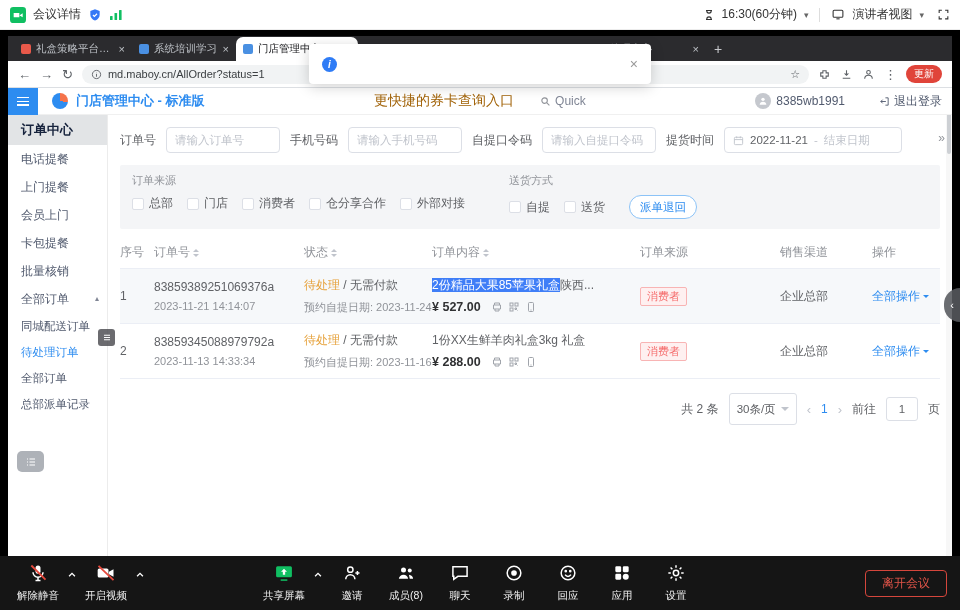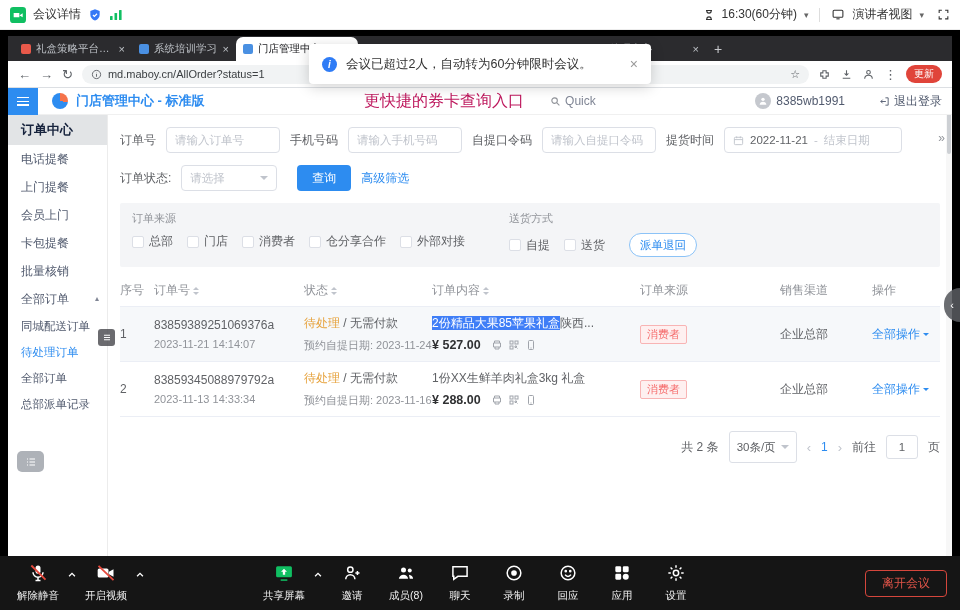--- a/index.html
+++ b/index.html
@@ -34,21 +34,21 @@
 .chip{background:#e0443a;color:#fff;font-size:10px;border-radius:9px;padding:2px 8px;white-space:nowrap;border:none;font-family:inherit}
 
 
 .page{position:absolute;top:52px;left:0;right:0;bottom:0;background:#fff;overflow:hidden}
 .appbar{position:absolute;top:0;left:0;right:0;height:27px;display:flex;align-items:center;gap:8px;background:#fff;border-bottom:1px solid #f0f0f0;z-index:2}
 .burger{width:30px;height:27px;background:#2d8cf0;display:flex;align-items:center;justify-content:center;flex:none}
 .burger i{display:block;width:12px;height:9px;background:linear-gradient(#fff 0 1.5px,transparent 1.5px 3.8px,#fff 3.8px 5.3px,transparent 5.3px 7.5px,#fff 7.5px 9px)}
 .logo{width:16px;height:16px;border-radius:50%;background:conic-gradient(#f5734b 0 28%,#2d8cf0 28% 100%);margin-left:6px;flex:none}
 .brand{font-size:13px;font-weight:bold;color:#2d8cf0;white-space:nowrap}
 .spacer{flex:1}
-.quicklink{font-size:16px;color:#be185d;white-space:nowrap}
+.quicklink{font-size:14px;color:#a16207;white-space:nowrap}
 .quick{display:flex;align-items:center;gap:4px;font-size:12px;color:#808695;margin-left:18px}
 .user{display:flex;align-items:center;gap:5px;font-size:12px;color:#515a6e}
 .avatar{width:16px;height:16px;border-radius:50%;background:#c5c8ce;display:flex;align-items:center;justify-content:center}
 .logout{display:flex;align-items:center;gap:4px;font-size:12px;color:#515a6e;margin:0 10px 0 26px;white-space:nowrap}
 
 .sidebar{position:absolute;top:27px;left:0;bottom:0;width:100px;background:#fff;border-right:1px solid #ececec}
 .sec{height:30px;line-height:30px;background:#e2e4e6;color:#17233d;font-size:13px;font-weight:bold;padding-left:13px}
 .sitem{height:28px;line-height:28px;font-size:12px;color:#515a6e;padding-left:13px;white-space:nowrap}
 .sgroup{height:28px;line-height:28px;font-size:12px;color:#515a6e;padding:0 8px 0 13px;display:flex;justify-content:space-between;align-items:center}
 .gcaret{font-size:8px;color:#808695}
@@ -325,29 +325,20 @@
                   <rect x="3" y="5" width="18" height="16" rx="2"></rect>
                   <path d="M3 10h18M8 3v4M16 3v4"></path>
                 </svg>
             </span>
             <span>2022-11-21</span>
             <span class="ph">-</span>
             <span class="ph">结束日期</span>
           </div>
         </div>
 
-        <div class="frow">
-          <span class="flabel">订单状态:</span>
-          <div class="selbox">
-            <span>请选择</span>
-            <span class="tri"></span>
-          </div>
-          <button class="btn-primary" style="margin-left:10px">查询</button>
-          <a class="linkblue">高级筛选</a>
-        </div>
 
         <div class="fpanel">
           <div class="fgroup">
             <div class="glabel">订单来源</div>
             <div class="cbrow">
               <label class="cb">
                   <span class="cbbox"></span>
                   <span>总部</span>
                 </label>
               <label class="cb">
@@ -513,21 +504,20 @@
 
       <div class="pagescroll">
           <div class="pagethumb"></div>
         </div>
     </div>
   </div>
 </div>
 
 <div class="toast">
   <span class="info">i</span>
-  <span class="ttext">会议已超过2人，自动转为60分钟限时会议。</span>
   <span class="toastclose">×</span>
 </div>
 
 <div class="edgehandle">
     <span>‹</span>
   </div>
 
 <footer class="mbar">
   <div class="mleft">
     <button class="tool">

